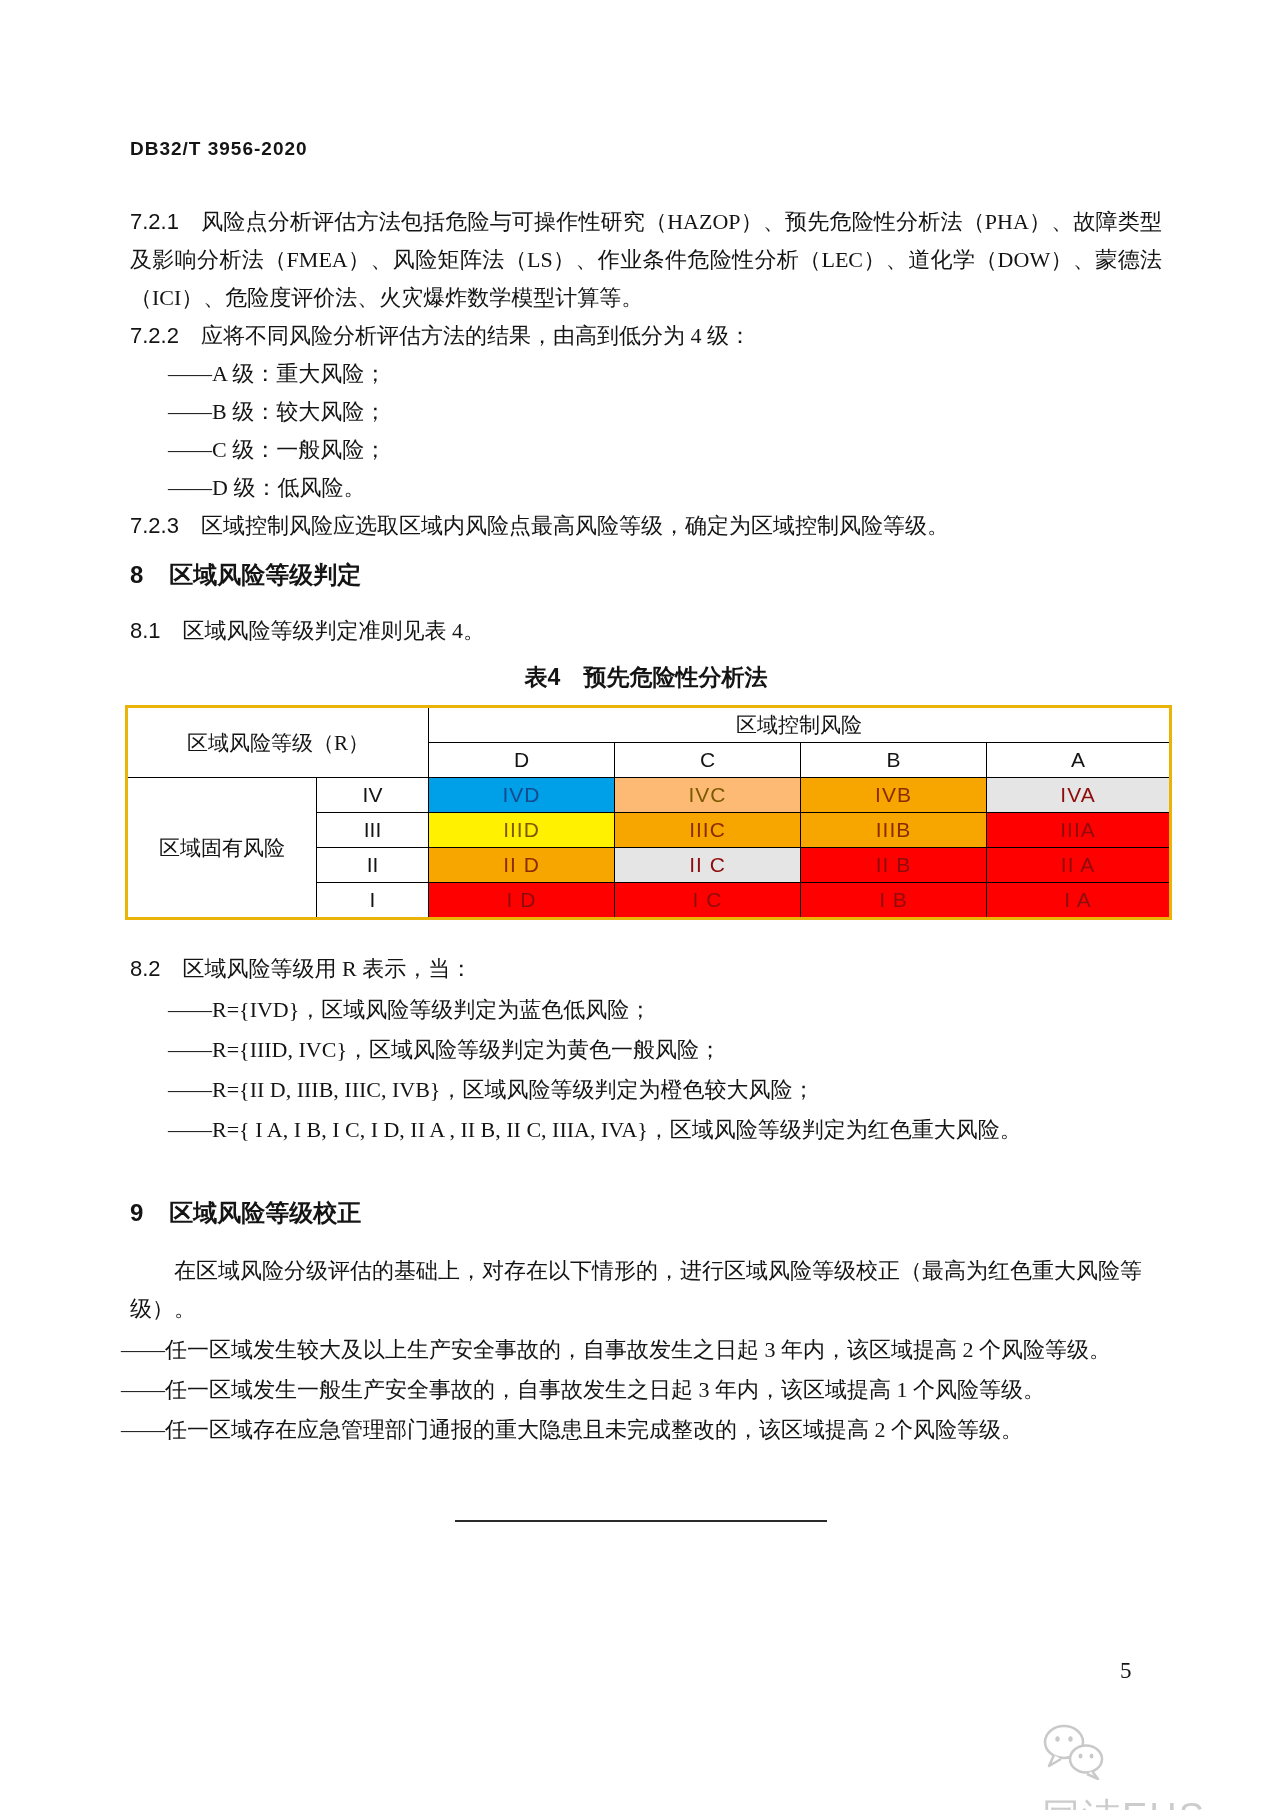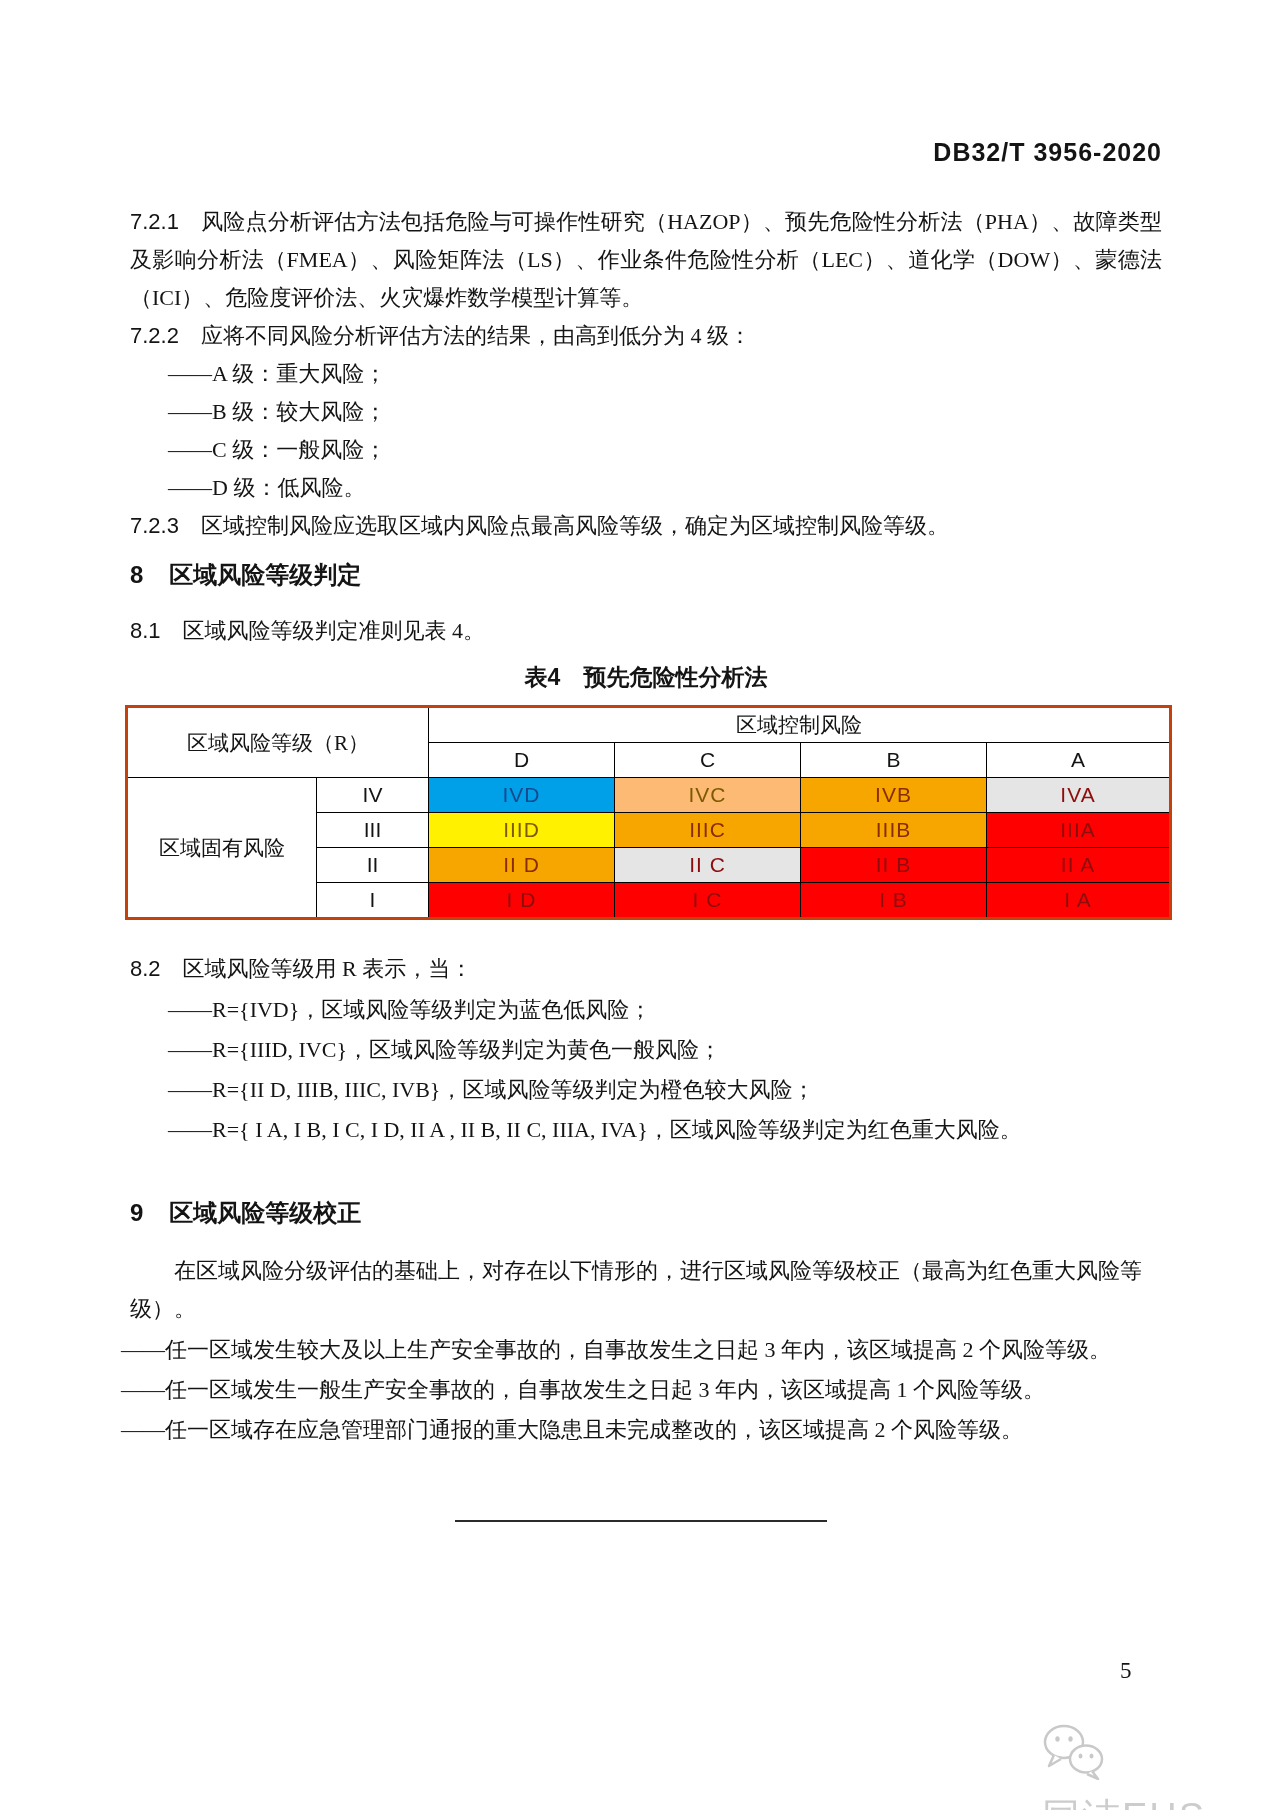--- a/index.html
+++ b/index.html
@@ -6,42 +6,42 @@
   .page {
     position:relative; width:1280px; height:1810px; margin:0 auto;
     background:#ffffff; color:#141414; overflow:hidden;
     font-family:"Liberation Serif","DejaVu Serif",serif;
   }
   .abs { position:absolute; }
   .body-text { font-size:22px; line-height:38px; }
   .num { font-family:"Liberation Sans","DejaVu Sans",sans-serif; }
   .label-gap { display:inline-block; margin-right:22px; }
   .doc-number {
-    top:138px; left:130px; width:1032px; text-align:right;
+    top:138px; left:130px; width:1032px; 
     font-family:"Liberation Sans","DejaVu Sans",sans-serif;
-    font-size:25px; font-weight:700; letter-spacing:1px;
+    font-size:19px; font-weight:700; letter-spacing:1px;
   }
   .para { left:130px; width:1032px; }
   .justify { text-align:justify; }
   .dash-list { left:130px; width:1032px; }
   .dash-list .li { padding-left:38px; }
   .heading {
     left:130px; width:1032px; font-family:"Liberation Sans","DejaVu Sans",sans-serif;
     font-weight:700; font-size:24px; line-height:30px;
   }
   .heading .label-gap { margin-right:26px; }
   .table-title {
     left:130px; width:1032px; text-align:center;
     font-family:"Liberation Sans","DejaVu Sans",sans-serif;
     font-weight:700; font-size:23px;
   }
   table.risk {
     position:absolute; top:705px; left:125px; width:1044px;
     border-collapse:collapse; table-layout:fixed;
-    border:3px solid #c2410c;
+    border:3px solid #eab308;
   }
   table.risk td {
     border:1px solid #000; text-align:center; vertical-align:middle;
     font-size:21px; padding:0; height:34px; overflow:hidden;
   }
   td.span-header { height:33px; border-bottom:3px solid #000; }
   td.col-header { height:34px; border-bottom:2px solid #000; font-family:"Liberation Sans","DejaVu Sans",sans-serif; }
   td.corner { font-size:22px; }
   td.group-label { font-size:22px; }
   td.row-label { font-family:"Liberation Sans","DejaVu Sans",sans-serif; font-size:21px; }

